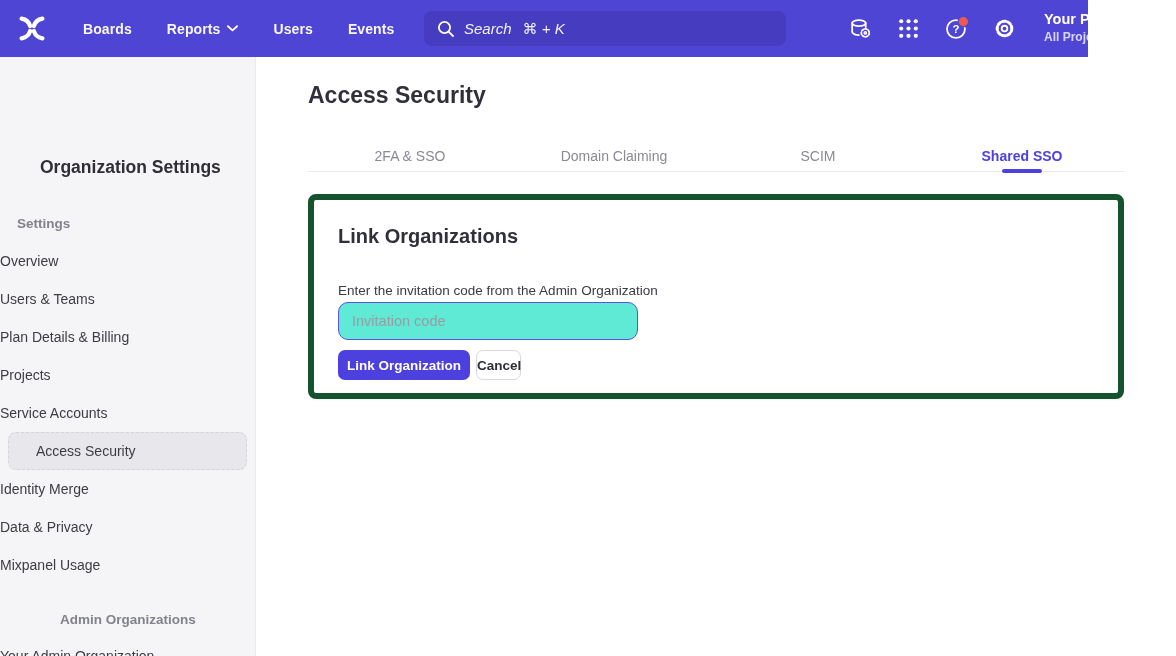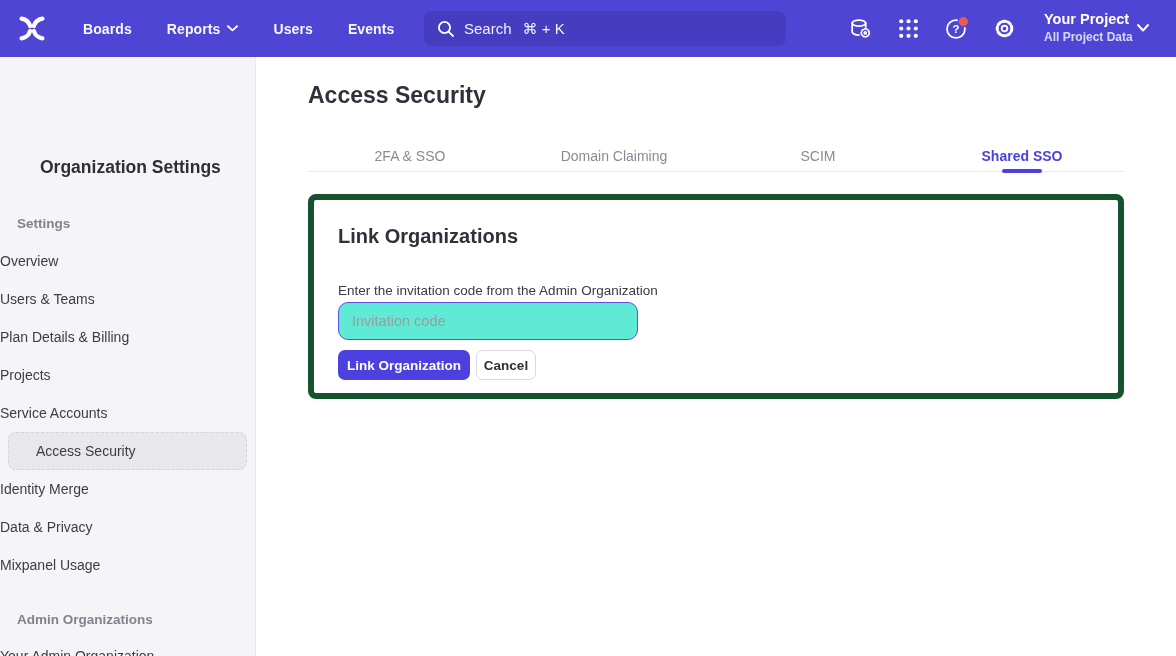--- a/index.html
+++ b/index.html
@@ -7,40 +7,40 @@
     --nav-bg:#4F45D4;
     --search-bg:#453CC0;
     --accent:#4C41DF;
     --notification-dot:#ED5B4F;
   }
   *{margin:0;padding:0;box-sizing:border-box;}
   html,body{width:1176px;height:656px;overflow:hidden;}
   body{position:relative;font-family:"Liberation Sans","DejaVu Sans",sans-serif;background:#ffffff;color:#30303A;}
 
   
-  .topnav{position:absolute;left:0;top:0;width:1176px;height:57px;background:var(--nav-bg);}
+  .topnav{position:absolute;left:0;top:0;width:1088px;height:57px;background:var(--nav-bg);}
   .logo{position:absolute;left:17px;top:14px;width:30px;height:29px;cursor:pointer;}
   .nav-items{position:absolute;left:83px;top:0;height:57px;display:flex;align-items:center;gap:35px;}
   .nav-item{display:flex;align-items:center;gap:7px;color:rgba(255,255,255,0.96);font-size:14px;font-weight:700;letter-spacing:.1px;cursor:pointer;white-space:nowrap;}
-  .search{position:absolute;left:424px;top:11px;width:362px;height:35px;background:var(--search-bg);border-radius:8px;display:flex;align-items:center;padding-left:13px;cursor:text;}
+  .search{position:absolute;left:424px;top:11px;width:362px;height:35px;background:var(--search-bg);border-radius:8px;display:flex;align-items:center;padding-left:13px;cursor:text;font-style:italic;}
   .search-label{color:rgba(255,255,255,0.92);font-size:15px;margin-left:9px;}
   .search-shortcut{color:rgba(255,255,255,0.92);font-size:15px;margin-left:11px;}
   .nav-icons{position:absolute;left:848px;top:16px;display:flex;gap:23px;}
   .nav-icon{width:25px;height:25px;cursor:pointer;position:relative;}
   .project{position:absolute;left:1044px;top:10px;width:110px;cursor:pointer;}
   .project-name{font-size:14.5px;font-weight:700;color:#ffffff;line-height:19px;white-space:nowrap;}
   .project-scope{font-size:12px;font-weight:700;color:rgba(255,255,255,0.78);line-height:17px;white-space:nowrap;}
   .project-chevron{position:absolute;left:1136px;top:23px;width:14px;height:10px;}
 
   
   .sidebar{position:absolute;left:0;top:57px;width:256px;height:599px;background:#F5F5F7;border-right:1px solid #EAEAED;}
   .sb-title{position:absolute;left:40px;top:100px;font-size:17.5px;font-weight:700;color:#2E2E36;white-space:nowrap;}
   .sb-label{position:absolute;left:17px;font-size:13.5px;font-weight:700;color:#82828C;white-space:nowrap;}
   .sb-label.settings{top:159px;}
-  .sb-label.admin{top:555px;}
+  .sb-label.admin{top:555px;margin-left:43px;}
   .sb-items{position:absolute;left:0;width:100%;}
   .sb-items.settings{top:185px;}
   .sb-items.admin{top:580px;}
   .sb-item{height:38px;display:flex;align-items:center;font-size:14px;color:#3C3C44;cursor:pointer;white-space:nowrap;}
   .sb-item.active{background:#E8E8EC;border:1px dashed #D3D3DA;border-radius:8px;margin:0 8px;padding-left:27px;}
 
   
   .main{position:absolute;left:256px;top:57px;width:920px;height:599px;background:#ffffff;}
   .page-title{position:absolute;left:52px;top:25px;font-size:23px;font-weight:700;color:#30303A;}
   .tabs{position:absolute;left:52px;top:83px;width:816px;height:32px;display:flex;border-bottom:1px solid #E9E9EC;}
@@ -48,21 +48,21 @@
   .tab.active{color:var(--accent);font-weight:700;}
   .tab-underline{position:absolute;bottom:-2px;left:50%;transform:translateX(-50%);width:40px;height:4px;border-radius:2px;background:var(--accent);}
 
   .card{position:absolute;left:52px;top:137px;width:816px;height:205px;background:#ffffff;border:6px solid #14532d;border-radius:8px;box-shadow:0 1px 3px rgba(25,25,60,0.05);}
   .card-title{position:absolute;left:24px;top:25px;font-size:20px;font-weight:700;color:#30303A;}
   .card-desc{position:absolute;left:24px;top:83px;font-size:13.5px;color:#3A3A42;}
   .invite-input{position:absolute;left:24px;top:102px;width:300px;height:38px;border:1px solid #5C52E2;border-radius:10px;background:#5eead4;padding:0 13px;font-size:14.5px;color:#2E2E36;outline:none;font-family:inherit;}
   .invite-input::placeholder{color:#9B9BA4;}
   .btn{height:30px;border-radius:7px;font-size:13.5px;font-weight:700;cursor:pointer;font-family:inherit;}
   .btn-primary{position:absolute;left:24px;top:150px;width:132px;background:var(--accent);color:#ffffff;border:none;}
-  .btn-secondary{position:absolute;left:162px;top:150px;width:60px;background:#ffffff;color:#2E2E36;border:1px solid #D8D8DE;}
+  .btn-secondary{position:absolute;left:162px;top:150px;width:45px;background:#ffffff;color:#2E2E36;border:1px solid #D8D8DE;}
 
   
   .stroke-w{stroke:#ffffff;fill:none;stroke-linecap:round;stroke-linejoin:round;}
   .dot{fill:var(--notification-dot);}
 </style>
 </head>
 <body>
 
 <div class="topnav">
   <div class="logo">

